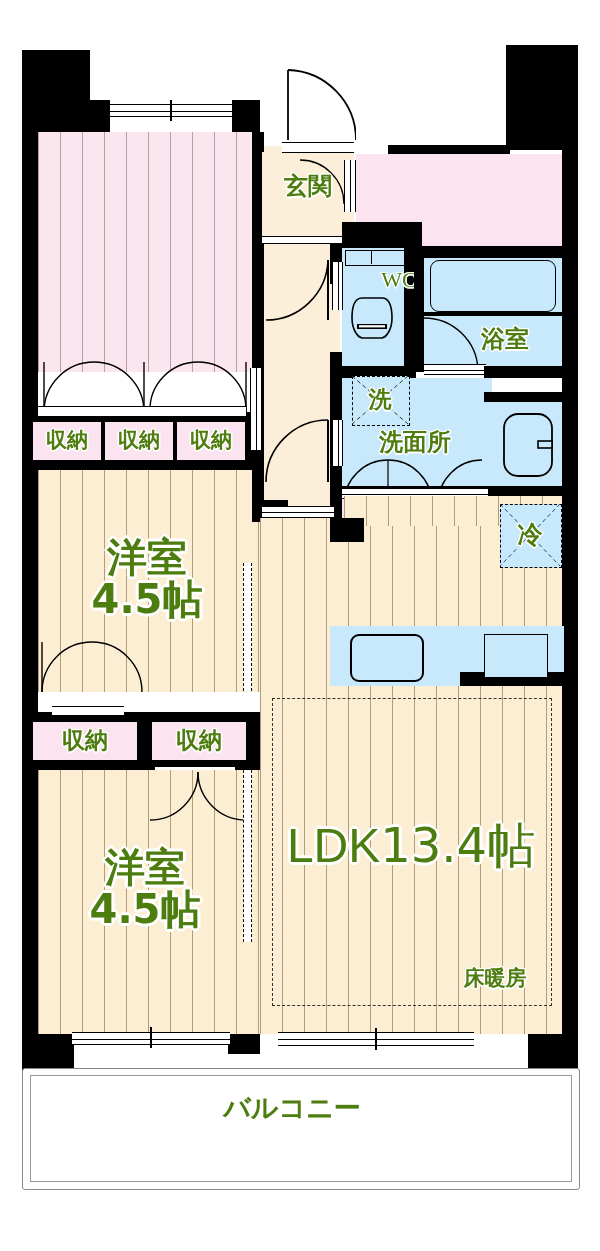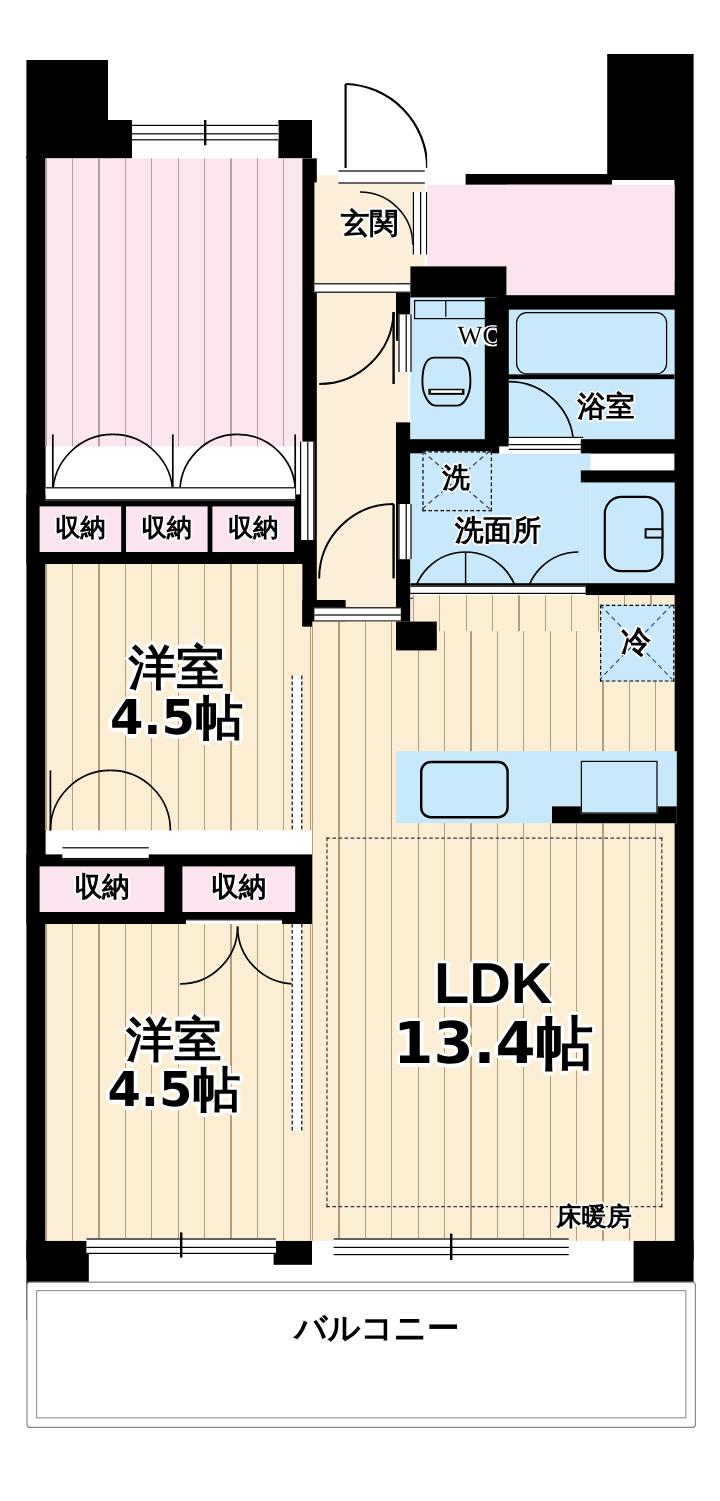--- a/index.html
+++ b/index.html
@@ -16,21 +16,21 @@
       repeating-linear-gradient(to right,
         rgba(110,70,80,.45) 0px, rgba(110,70,80,.45) 1px,
         rgba(0,0,0,0) 1px, rgba(0,0,0,0) 22px),
       #fbe6ef;}
   .f-pink{background:#fbe4ef;}
   .f-blue{background:#c7e9fb;}
   .f-cream{background:#fbefd9;}
   .f-white{background:#ffffff;}
   .wall{background:#000;}
   .lbl{position:absolute;display:flex;align-items:center;justify-content:center;
-       text-align:center;color:#000000;line-height:1.04;white-space:pre;
+       text-align:center;color:#4d7c0f;line-height:1.04;white-space:pre;
        font-family:"DejaVu Sans","Liberation Sans",sans-serif;
        -webkit-text-stroke:3px #fff;paint-order:stroke fill;}
   .lbl span{ -webkit-text-stroke:0; }
   
   .halo{ text-shadow:
       2px 0 0 #fff,-2px 0 0 #fff,0 2px 0 #fff,0 -2px 0 #fff,
       1.5px 1.5px 0 #fff,-1.5px 1.5px 0 #fff,1.5px -1.5px 0 #fff,-1.5px -1.5px 0 #fff,
       3px 0 0 #fff,-3px 0 0 #fff,0 3px 0 #fff,0 -3px 0 #fff;}
   .smalllbl{ text-shadow:
       1.5px 0 0 #fff,-1.5px 0 0 #fff,0 1.5px 0 #fff,0 -1.5px 0 #fff,
@@ -246,32 +246,32 @@
   </svg>
   <div class="lbl smalllbl" style="left:500px;top:504px;width:60px;height:62px;font-size:25px;font-weight:700;">
     <span>冷</span></div>
 
   <div class="abs f-blue" style="left:330px;top:626px;width:234px;height:60px;"></div>
   <div class="abs wall" style="left:460px;top:672px;width:104px;height:14px;"></div>
   <div class="abs" style="left:350px;top:634px;width:70px;height:44px;border:2.4px solid #000;border-radius:9px;background:#c7e9fb;"></div>
   <div class="abs" style="left:484px;top:634px;width:62px;height:42px;border:1.4px solid #000;background:#c7e9fb;"></div>
 
   <div class="abs dashedarea" style="left:272px;top:698px;width:278px;height:306px;"></div>
-  <div class="lbl smalllbl" style="left:440px;top:962px;width:110px;height:34px;font-size:21px;font-weight:700;margin-top:36px;">
+  <div class="lbl smalllbl" style="left:440px;top:962px;width:110px;height:34px;font-size:21px;font-weight:700;">
     <span>床暖房</span></div>
 
-  <div class="lbl halo" style="left:280px;top:780px;width:262px;height:132px;flex-direction:column;font-size:48px;font-weight:700;">
+  <div class="lbl halo" style="left:280px;top:780px;width:262px;height:132px;flex-direction:row;font-size:48px;font-weight:400;">
     <div style="font-family:'Liberation Sans',sans-serif;">LDK</div>
     <div>13.4帖</div>
   </div>
 
   <div class="abs win" style="left:278px;top:1032px;width:196px;height:12px;"></div>
   <div class="abs" style="left:375px;top:1028px;width:1.5px;height:22px;background:#000;"></div>
 
   <div class="abs f-white" style="left:22px;top:1068px;width:556px;height:120px;border:1.5px solid #8a8a8a;border-radius:3px;"></div>
   <div class="abs" style="left:30px;top:1075px;width:540px;height:105px;border:1.2px solid #9a9a9a;"></div>
-  <div class="lbl" style="left:194px;top:1088px;width:240px;height:40px;font-size:27px;font-weight:700;">
+  <div class="lbl" style="left:172px;top:1088px;width:240px;height:40px;font-size:27px;font-weight:700;">
     <span>バルコニー</span></div>
 
   <div class="abs" style="left:90px;top:45px;width:196px;height:55px;background:#fff;"></div>
   <div class="abs" style="left:356px;top:45px;width:150px;height:100px;background:#fff;"></div>
 
 </div>
 
 </body></html>

